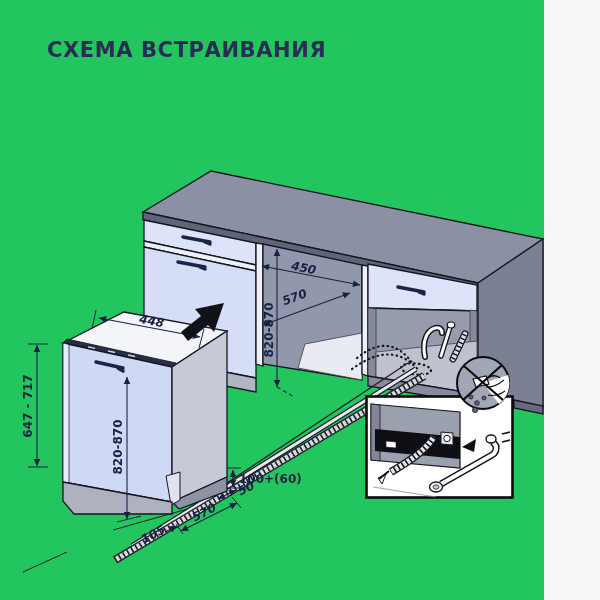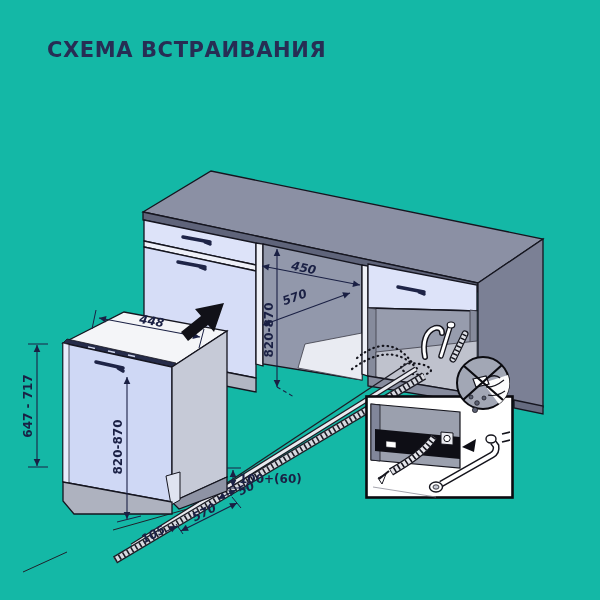--- a/index.html
+++ b/index.html
@@ -1,16 +1,16 @@
 <!DOCTYPE html>
 <html><head>
 <meta charset="utf-8">
 <style>
   html,body{margin:0;padding:0;background:#f7f7f9;}
-  #screen{position:relative;width:600px;height:600px;background:#14b8a6;overflow:hidden;
+  #screen{position:relative;width:544px;height:600px;background:#22c55e;overflow:hidden;
           font-family:"DejaVu Sans",sans-serif;}
   #title{position:absolute;left:47px;top:38px;font-size:21px;font-weight:bold;
          letter-spacing:.6px;color:#272d54;white-space:nowrap;}
   svg{position:absolute;left:0;top:0;}
   .ol{stroke:#15151f;stroke-width:1.3;}
   .dim{font-family:"DejaVu Sans",sans-serif;font-weight:bold;fill:#1a2044;font-size:12px;}
   .it{font-style:italic;}
   .dl{stroke:#1a2044;stroke-width:1.1;fill:none;}
   .tick{stroke:#1a2044;stroke-width:1;fill:none;}
   .dots{stroke:#14141c;stroke-width:2.2;fill:none;stroke-linecap:round;stroke-dasharray:.6 4.2;}

